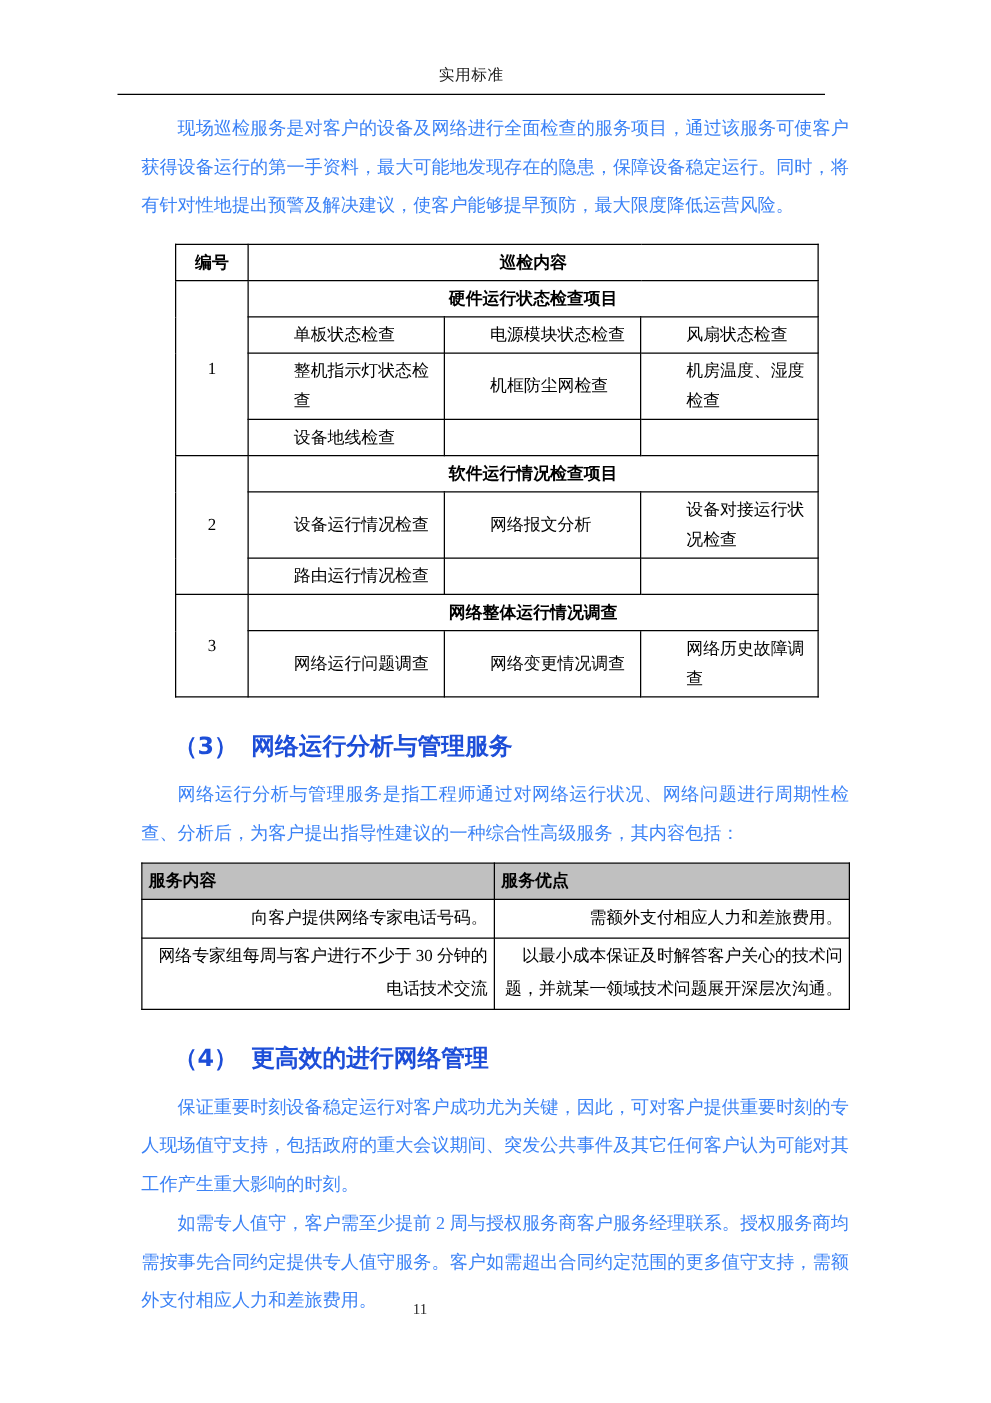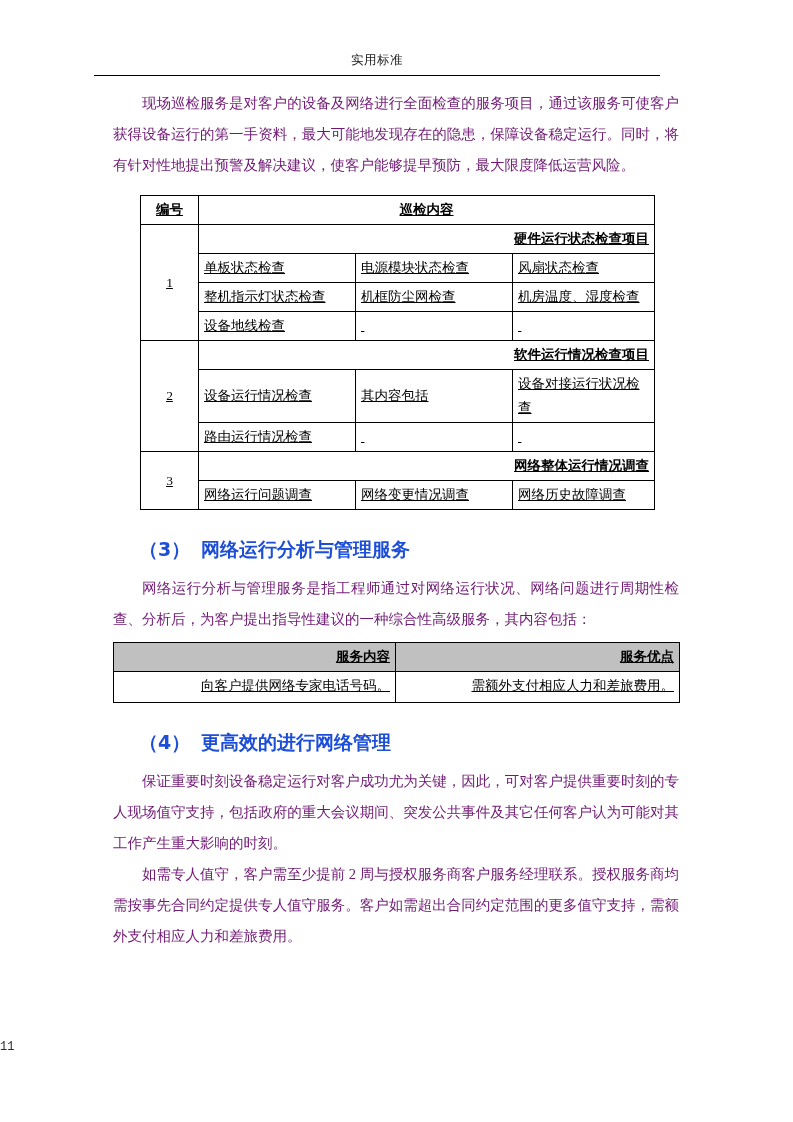--- a/index.html
+++ b/index.html
@@ -50,21 +50,21 @@
     width: 566px;
   }
 
   p.para {
     margin: 0;
     font-size: 14.5px;
     line-height: 31px;
     text-align: justify;
     text-justify: inter-ideograph;
     text-indent: 2em;
-    color: #701a75;
+    color: #3b82f6;
   }
   .gap-sm { height: 7px; }
   .gap-lg { height: 22px; }
 
   h3.section-heading {
     margin: 0;
     font-family: "DejaVu Sans", "Liberation Sans", sans-serif;
     font-size: 19px;
     font-weight: bold;
     line-height: 34px;
@@ -83,77 +83,77 @@
     font-size: 13.5px;
     color: #000;
     table-layout: fixed;
   }
   table.doc-table td, table.doc-table th {
     border: 1px solid #000000;
     padding: 2px 5px;
     vertical-align: middle;
     font-weight: normal;
     line-height: 24px;
-    text-decoration: underline;
   }
 
   
   #inspection-table {
     margin-left: 27px;
     width: 514px;
   }
   #inspection-table td.col-no {
     width: 58px;
     text-align: center;
   }
   #inspection-table td.hdr-center {
     text-align: center;
     font-weight: bold;
   }
   #inspection-table td.group-title {
-    text-align: right;
+    text-align: center;
     font-weight: bold;
   }
   #inspection-table td.item {
     text-align: left;
+    padding-left: 36px;
   }
   #inspection-table col.c1 { width: 58px; }
   #inspection-table col.c2 { width: 157px; }
   #inspection-table col.c3 { width: 157px; }
   #inspection-table col.c4 { width: 142px; }
 
   
   #service-table {
     margin-left: 0;
     width: 566px;
   }
   #service-table col.s1 { width: 282px; }
   #service-table col.s2 { width: 284px; }
   #service-table th.svc-head {
-    text-align: right;
+    text-align: left;
     font-weight: bold;
     background: #c0c0c0;
     line-height: 24px;
   }
   #service-table td.svc-cell {
     text-align: right;
     vertical-align: top;
     line-height: 26px;
     padding: 1px 5px 3px 5px;
   }
 
   
   .page-number {
     position: absolute;
     left: 0;
     top: 1040px;
     width: 672px;
+    text-align: center;
     font-size: 12px;
     color: #2b2b2b;
-    font-family: Liberation Mono, monospace;
   }
 </style>
 </head>
 <body>
 
 <div class="page">
 
   <div class="header-zone">
     <div class="header-text">实用标准</div>
     <div class="header-rule"></div>
@@ -200,21 +200,21 @@
           <td class="item">&nbsp;</td>
           <td class="item">&nbsp;</td>
         </tr>
 
         <tr>
           <td class="col-no" rowspan="3">2</td>
           <td class="group-title" colspan="3">软件运行情况检查项目</td>
         </tr>
         <tr>
           <td class="item">设备运行情况检查</td>
-          <td class="item">其内容包括</td>
+          <td class="item">网络报文分析</td>
           <td class="item">设备对接运行状况检查</td>
         </tr>
         <tr>
           <td class="item">路由运行情况检查</td>
           <td class="item">&nbsp;</td>
           <td class="item">&nbsp;</td>
         </tr>
 
         <tr>
           <td class="col-no" rowspan="2">3</td>
@@ -247,20 +247,24 @@
         </colgroup>
       <tbody>
         <tr>
           <th class="svc-head">服务内容</th>
           <th class="svc-head">服务优点</th>
         </tr>
         <tr>
           <td class="svc-cell">向客户提供网络专家电话号码。</td>
           <td class="svc-cell">需额外支付相应人力和差旅费用。</td>
         </tr>
+        <tr>
+          <td class="svc-cell">网络专家组每周与客户进行不少于 30 分钟的电话技术交流</td>
+          <td class="svc-cell">以最小成本保证及时解答客户关心的技术问题，并就某一领域技术问题展开深层次沟通。</td>
+        </tr>
       </tbody>
     </table>
 
     <div class="gap-lg"></div>
 
     <h3 class="section-heading">
       <span class="num">（4）</span><span>更高效的进行网络管理</span>
     </h3>
 
     <div class="gap-sm"></div>

